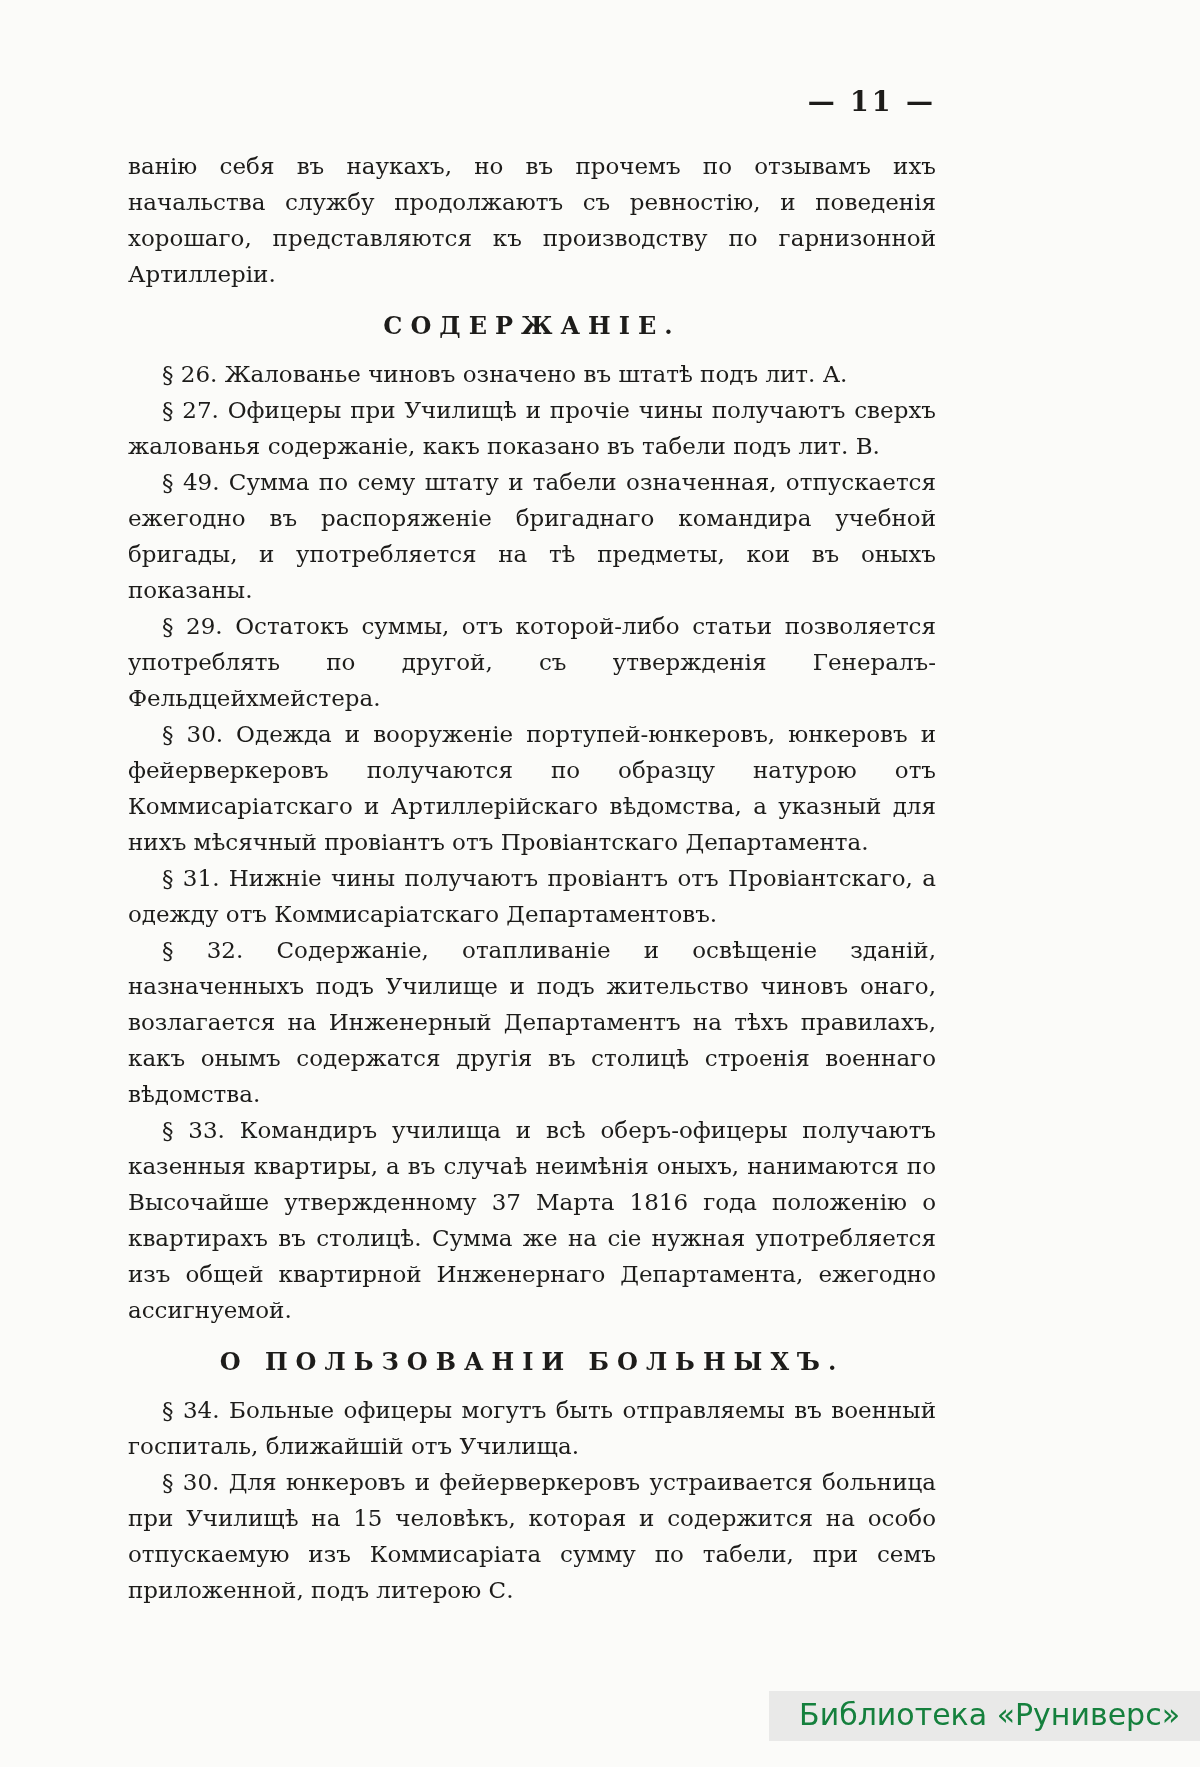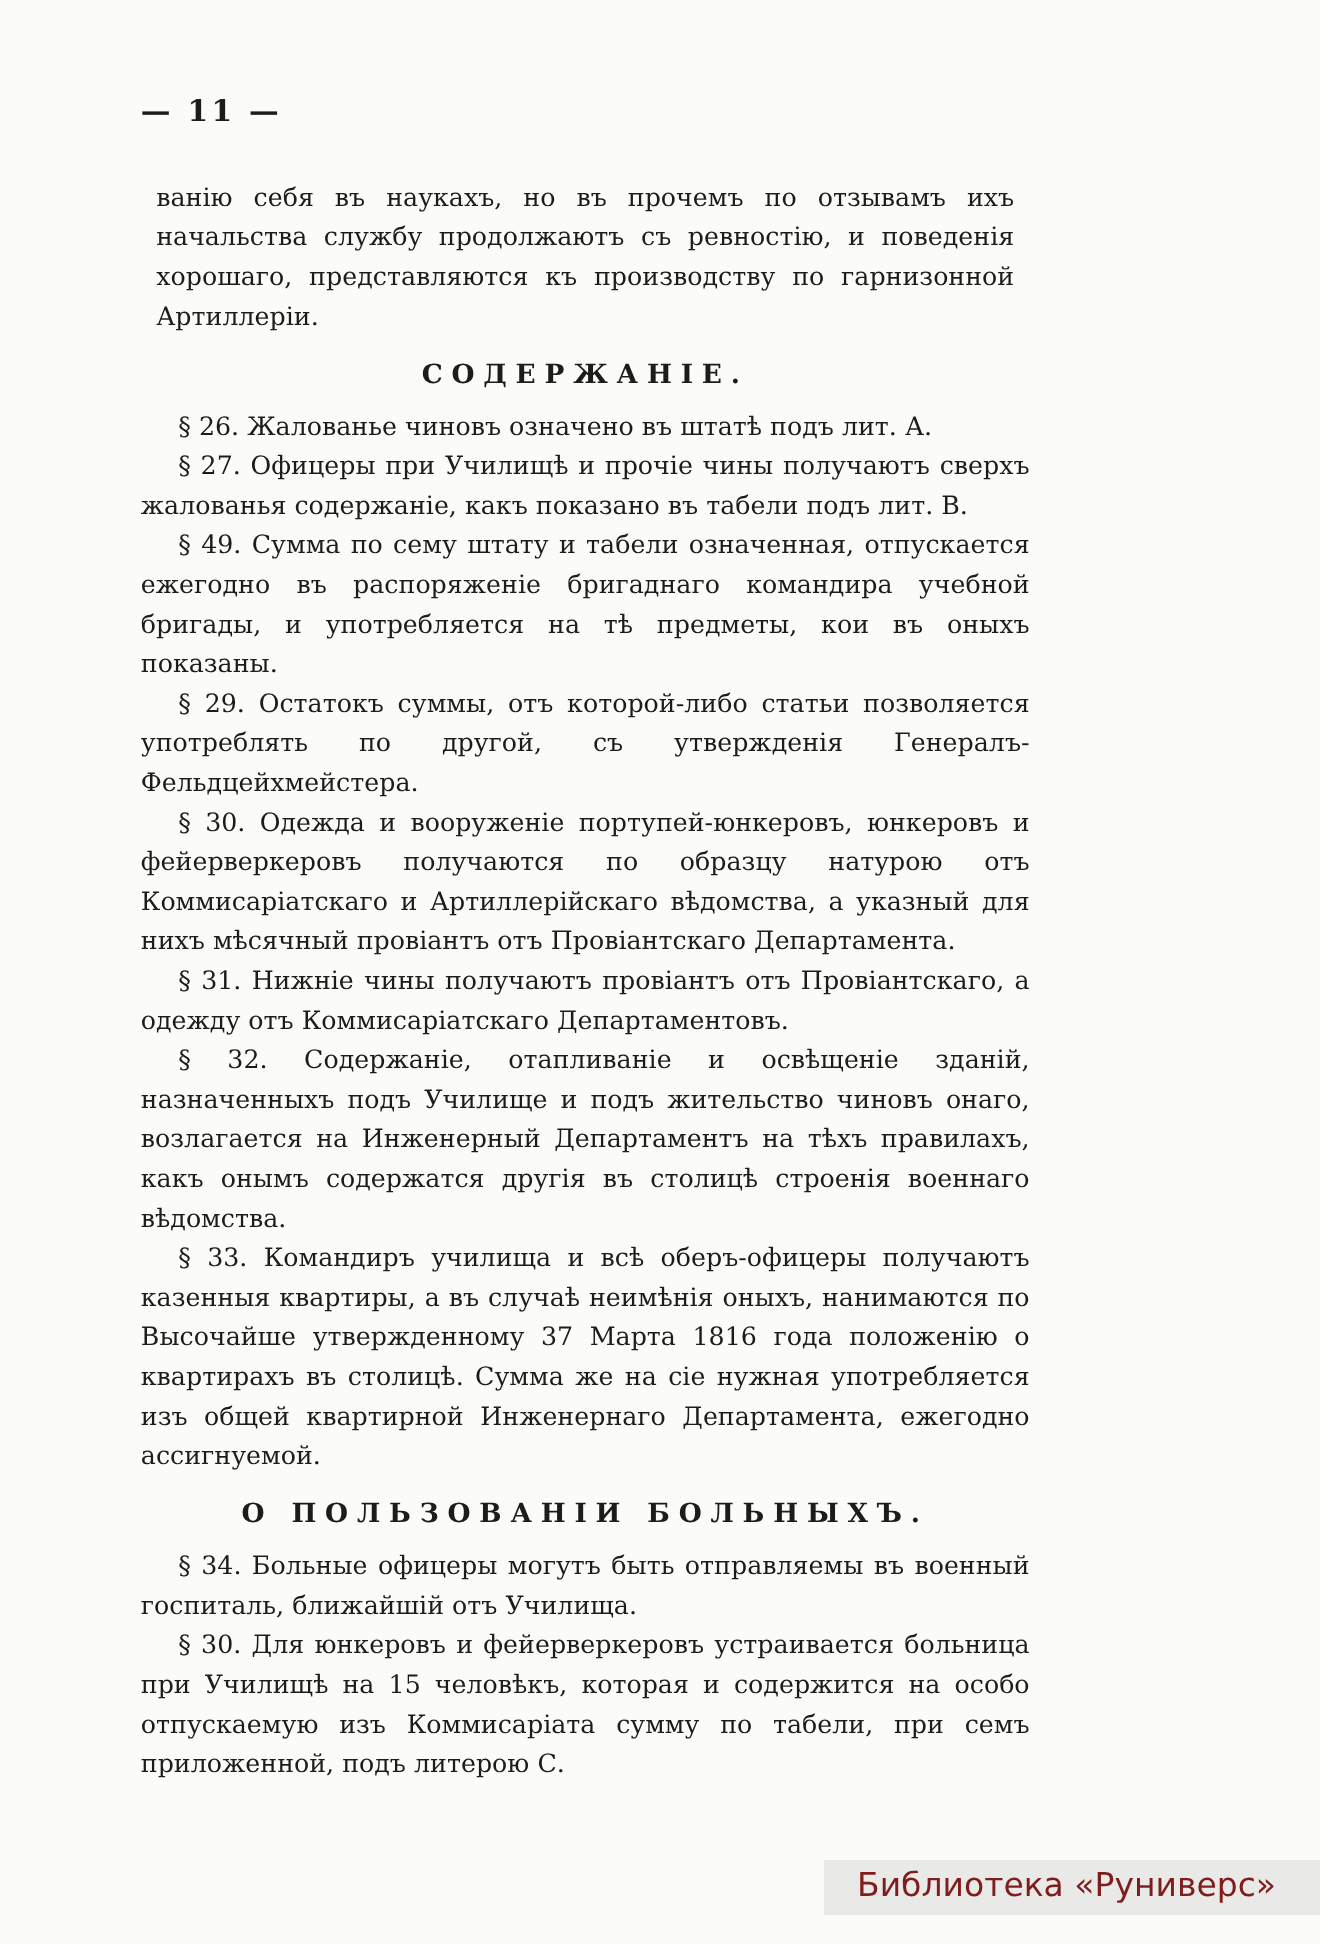--- a/index.html
+++ b/index.html
@@ -17,60 +17,60 @@
   }
   .page {
     position: absolute;
     inset: 0;
   }
   .page-number {
     position: absolute;
     top: 86px;
     left: 128px;
     width: 808px;
-    text-align: left;
+    text-align: right;
     font-size: 27px;
     font-weight: bold;
     letter-spacing: 3px;
   }
   .body-text {
     position: absolute;
     top: 148px;
     left: 128px;
     width: 808px;
     font-size: 23px;
     line-height: 36px;
     text-align: justify;
   }
   p.para {
     margin: 0;
     text-indent: 34px;
   }
   p.continuation {
-    margin: 14px;
+    margin: 0;
     text-indent: 0;
   }
   h2.section-heading {
     font-size: 24px;
     font-weight: bold;
     letter-spacing: 8px;
     text-align: center;
     margin: 16px 0 12px 0;
     text-indent: 0;
   }
   .watermark {
     position: absolute;
     right: 0;
     bottom: 26px;
     background: #e9e9e8;
-    color: #7f1d1d;
+    color: #15803d;
     font-family: "DejaVu Sans", "Liberation Sans", sans-serif;
     font-size: 30px;
     line-height: 48px;
-    padding: 0 40px 2px 30px;
+    padding: 0 20px 2px 30px;
     white-space: nowrap;
   }
 </style>
 </head>
 <body>
 
 <div class="page">
 
   <div class="page-number">— 11 —</div>
 

